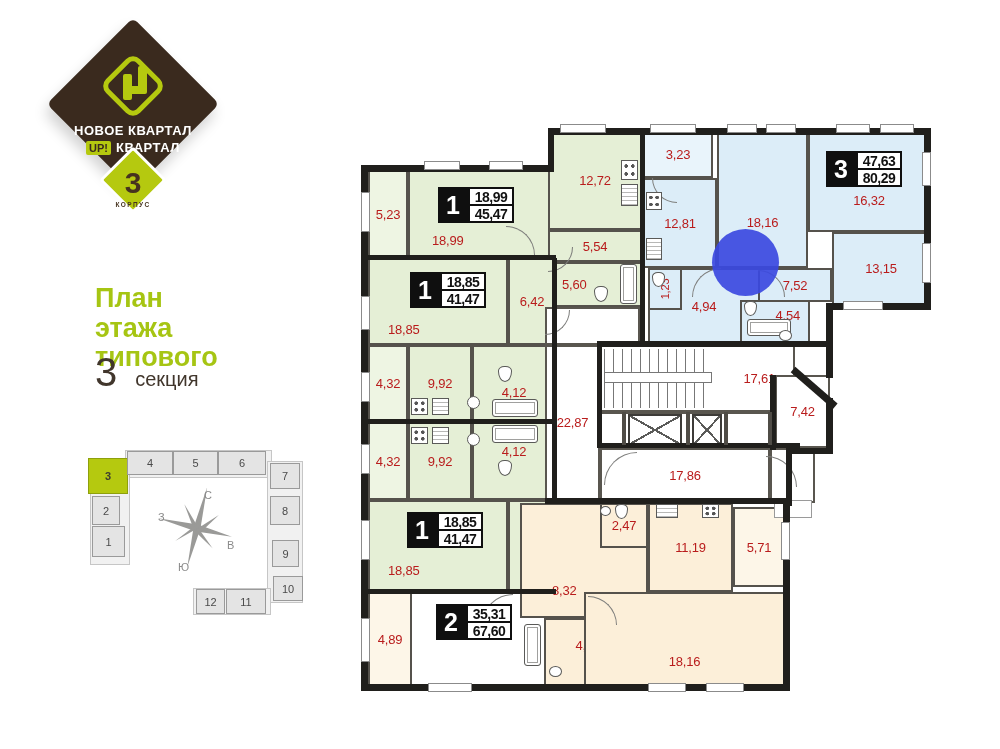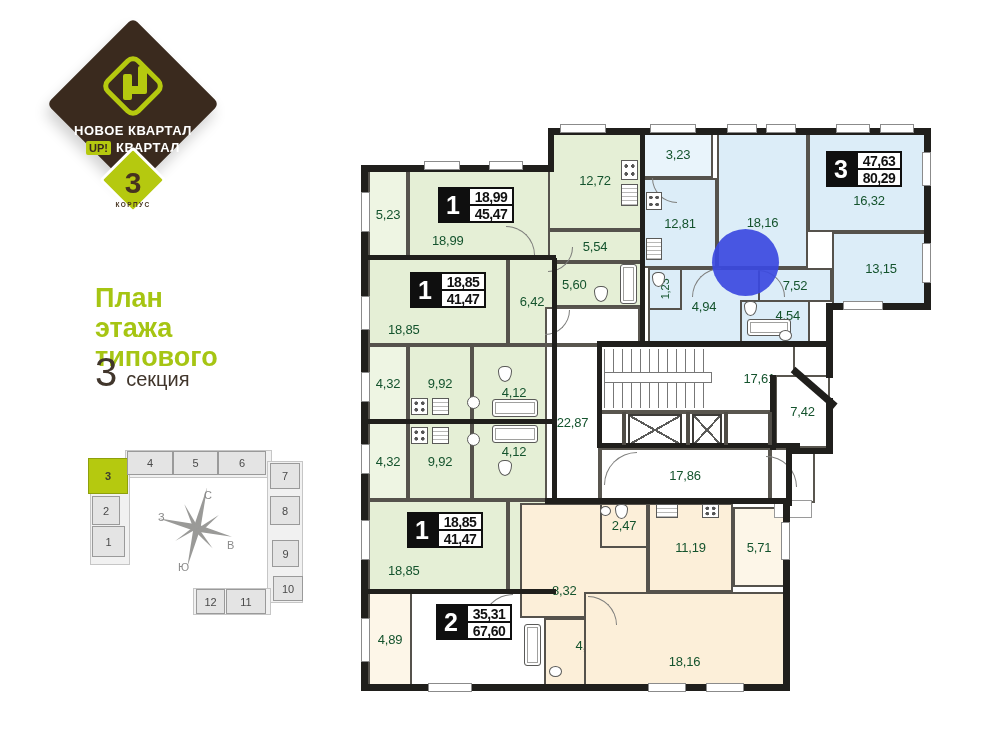--- a/index.html
+++ b/index.html
@@ -25,21 +25,21 @@
                  border:3px solid #fff;transform:rotate(45deg);border-radius:4px;}
   .block-num{position:absolute;left:0;right:0;top:150px;text-align:center;color:#46331f;
              font-size:30px;font-weight:600;line-height:1;}
   .block-label{position:absolute;left:0;right:0;top:183px;text-align:center;color:#46331f;
                font-size:6.5px;font-weight:700;letter-spacing:1.4px;}
 
   
   .page-title{position:absolute;left:95px;top:284px;color:#a6c513;font-size:27px;font-weight:700;line-height:1.1;}
   .section-row{position:absolute;left:95px;top:352px;display:flex;align-items:baseline;color:#41362c;}
   .section-num{font-size:40px;font-weight:500;line-height:1;}
-  .section-label{font-size:20px;font-weight:500;margin-left:9px;}
+  .section-label{font-size:20px;font-weight:500;margin-left:18px;}
 
   
   .minimap{position:absolute;left:85px;top:445px;width:235px;height:185px;}
   .mm-outline{position:absolute;border:1px solid #c6c6c6;background:#f1f1f1;box-sizing:border-box;}
   .mm-block{position:absolute;background:#e4e4e4;border:1px solid #9a9a9a;box-sizing:border-box;
             display:flex;align-items:center;justify-content:center;font-size:11px;color:#4a4a4a;}
   .mm-block.hl{background:#b5c90f;border-color:#8ea00c;color:#3d3d30;font-weight:700;}
   .compass{position:absolute;left:70px;top:43px;width:90px;height:90px;}
   .compass span{position:absolute;font-size:11px;color:#8a8a8a;}
 
@@ -48,21 +48,21 @@
   .legend-row{display:flex;align-items:center;margin-bottom:11px;}
   .sw{display:flex;}
   .sw i{width:17px;height:17px;display:inline-block;border:1px solid rgba(0,0,0,.1);box-sizing:border-box;}
   .sw-g1{background:#d4e5b2}.sw-g2{background:#e8f2d8}
   .sw-o1{background:#fbe7c0}.sw-o2{background:#fdf3e0}
   .sw-b1{background:#b9e2f8}.sw-b2{background:#dff0fb}
   .legend-label{margin-left:12px;font-size:13.5px;color:#5a544d;}
 
   
   .room{position:absolute;border:2px solid #55524c;box-sizing:border-box;display:flex;align-items:center;
-        justify-content:center;color:#14532d;font-size:13px;letter-spacing:-.2px;z-index:1;}
+        justify-content:center;color:#b91c1c;font-size:13px;letter-spacing:-.2px;z-index:1;}
   .g{background:#e5efd6}.gl{background:#eef5e3}
   .bl{background:#dcedf8}.bll{background:#e9f4fb}
   .o{background:#fcefd9}.ol{background:#fdf6e8}
   .common{background:#fff;border:2px solid #59564f;}
   .rl{pointer-events:none;}
   .lab-bl{align-items:flex-end;justify-content:flex-start;}
   .lab-b{align-items:flex-end;}
   .rot{transform:rotate(-90deg);font-size:11px;}
 
   .wall{position:absolute;background:#201f1c;z-index:3;}

